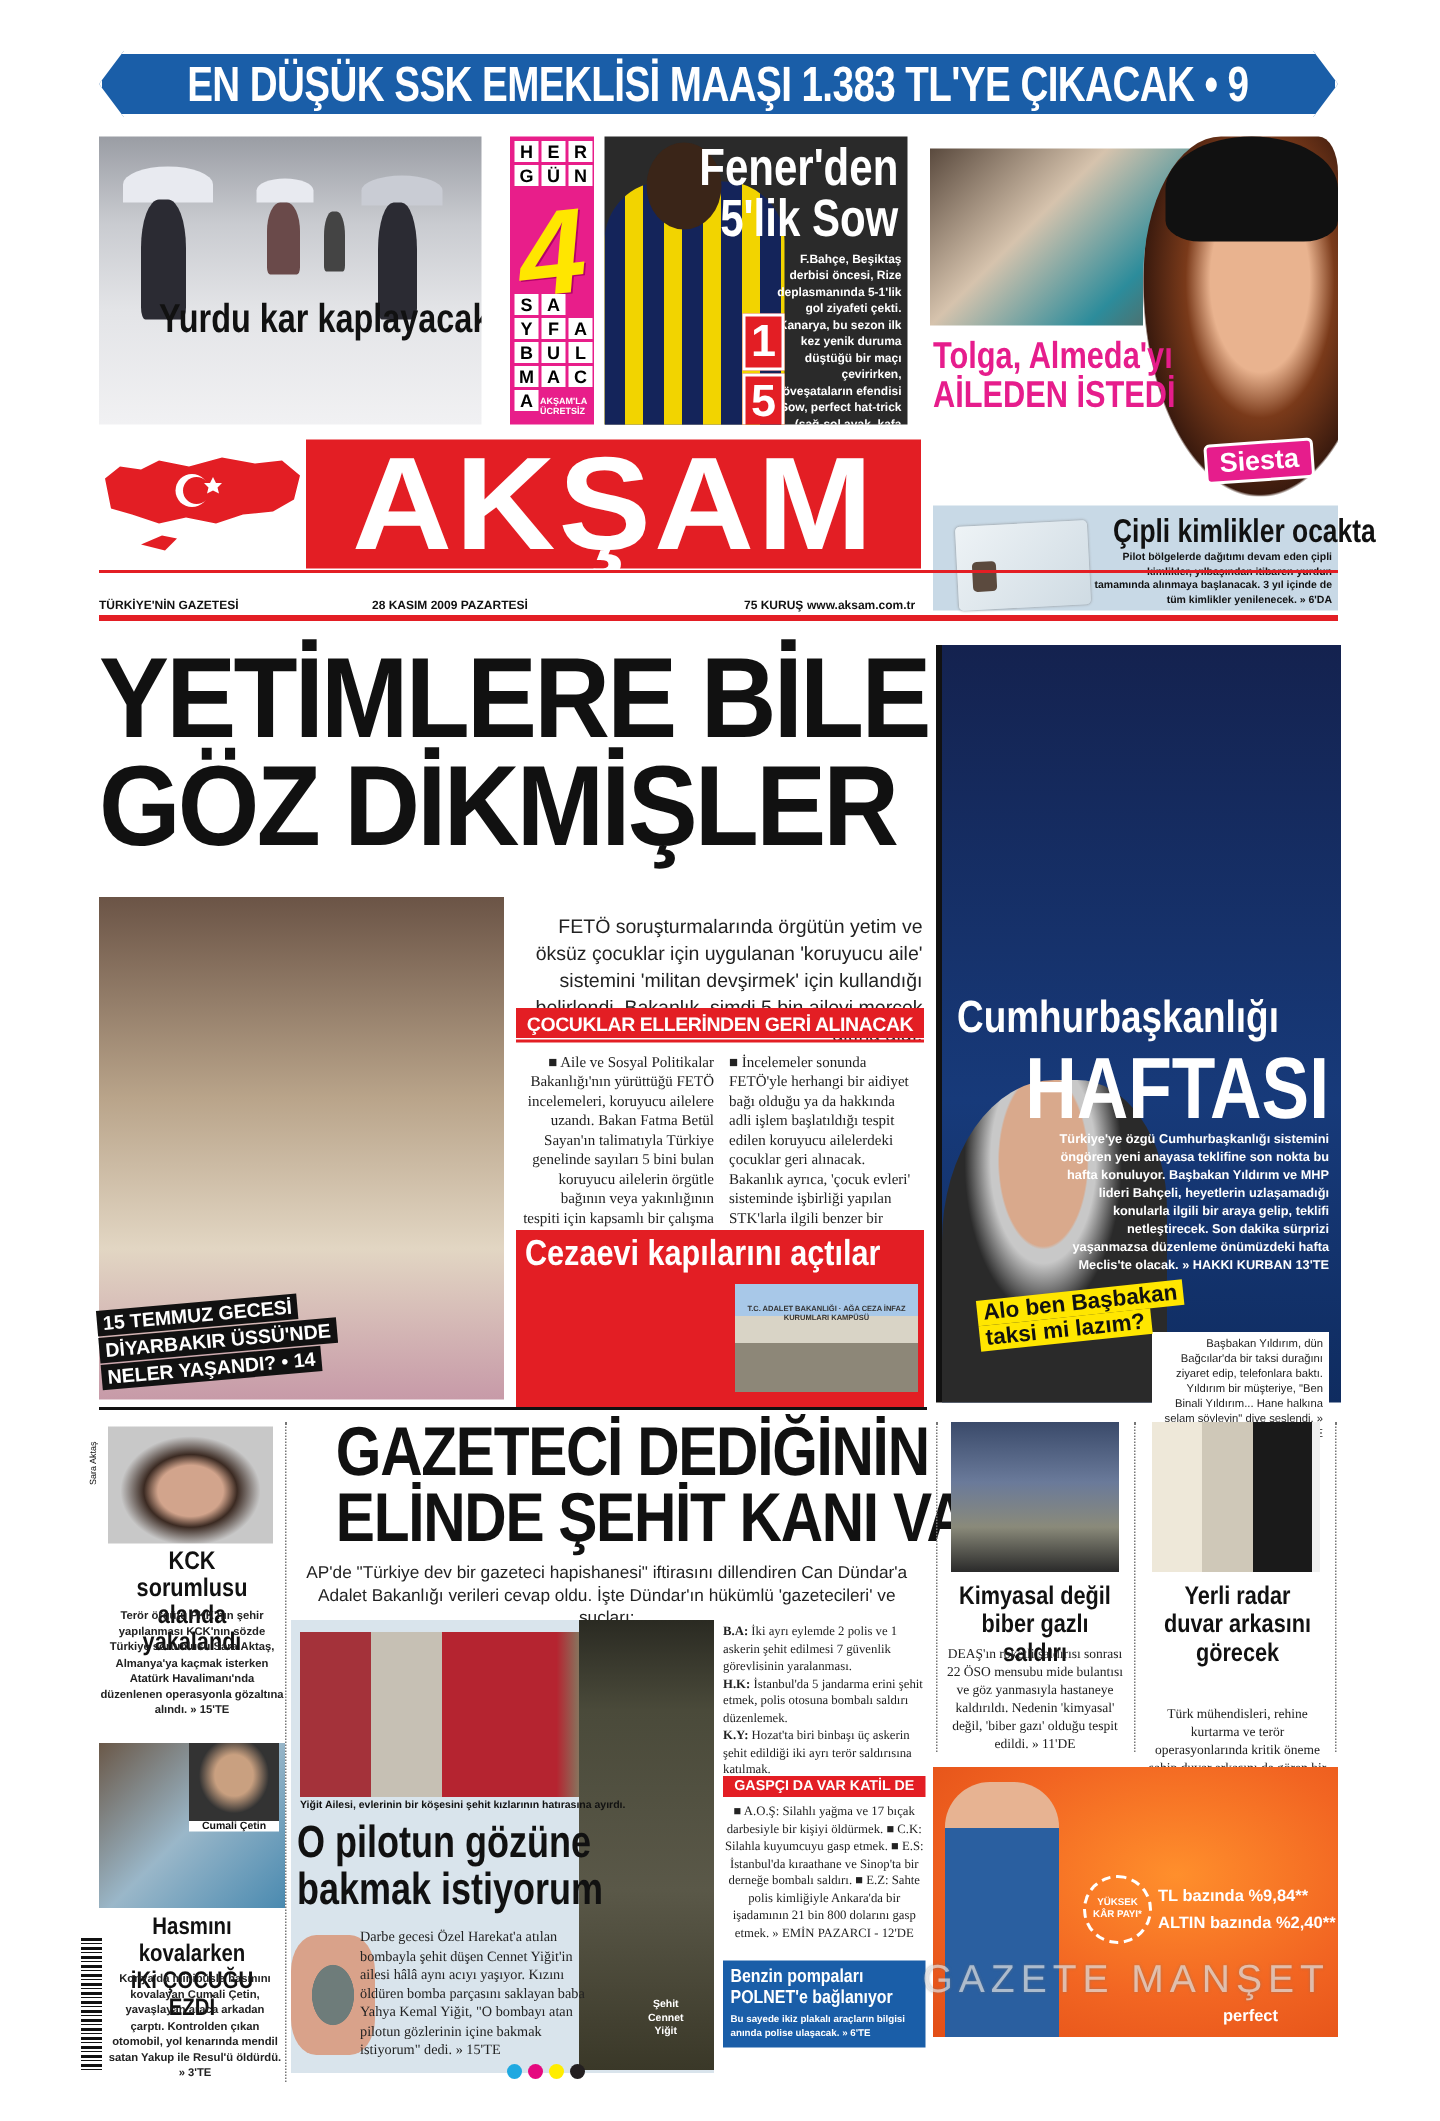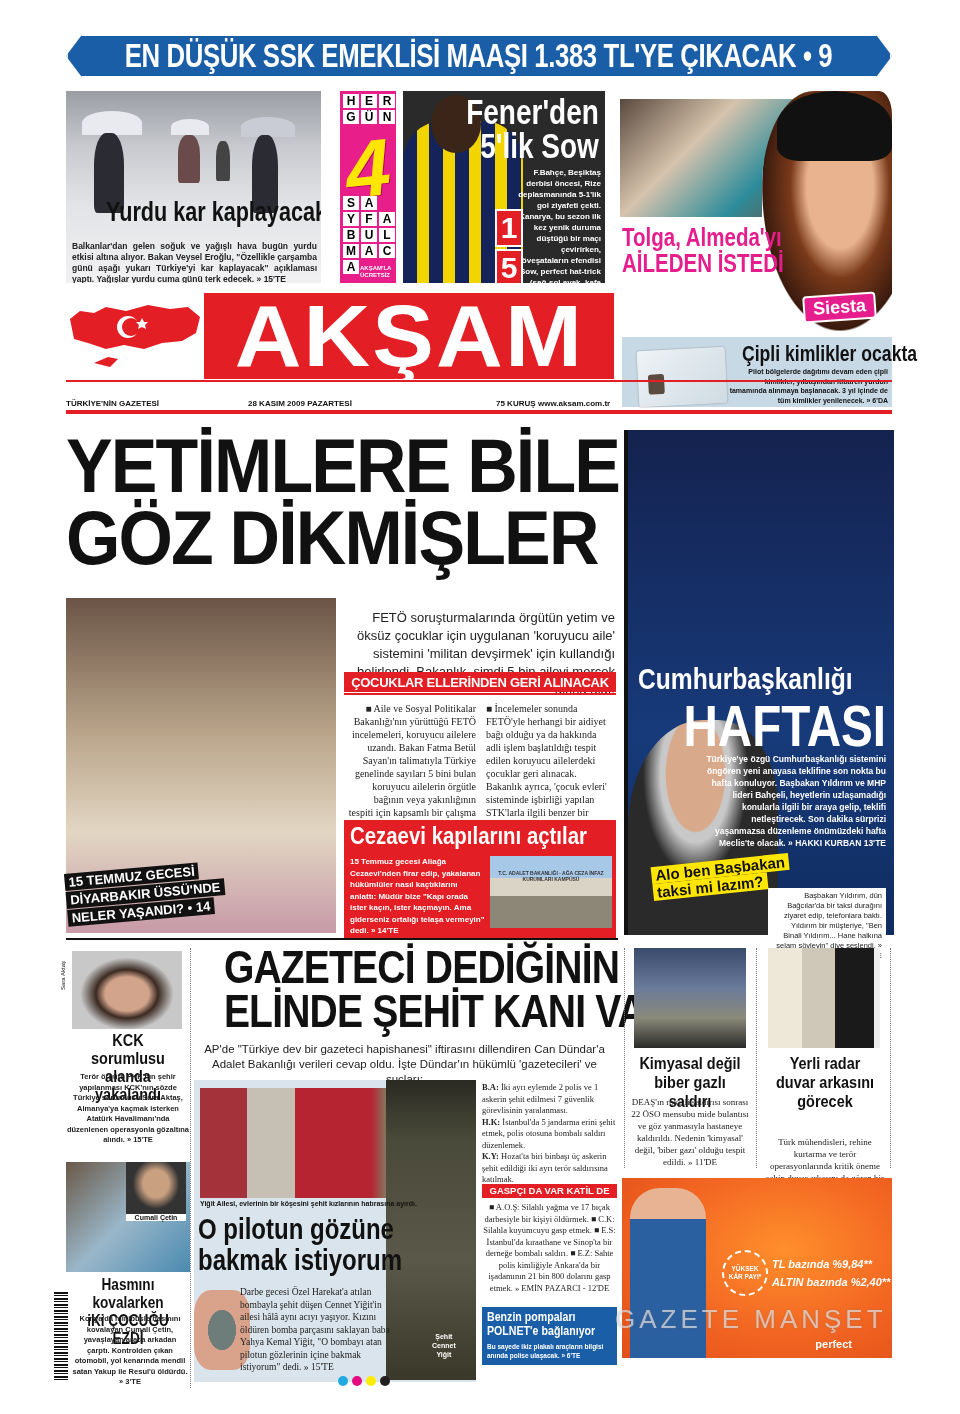--- a/index.html
+++ b/index.html
@@ -104,42 +104,41 @@
 .dot{width:10px;height:10px;border-radius:50%}
 .vdiv{width:1px;border-left:1px dotted #777}
 #kimyasal-pic{left:634px;top:948px;width:112px;height:100px;background:linear-gradient(180deg,#3a4a6a 0,#6a7a9a 40%,#8a8a7a 70%,#2a2a2a)}
 #radar-pic{left:768px;top:948px;width:112px;height:100px;background:linear-gradient(90deg,#eee8d9 0 30%,#cfc8b8 30% 60%,#1a1a1a 60% 95%,#eee 95%)}
 #ad{left:622px;top:1178px;width:270px;height:180px;background:radial-gradient(ellipse at 60% 40%,#ff8f2c 0,#f26522 55%,#e24e17 100%)}
 #ad .bubble{position:absolute;left:88px;top:10px;width:178px;height:46px;background:#fff;border-radius:8px}
 #ad .bubble .t1{position:absolute;left:14px;top:4px;color:#e0501e;font-size:13px;font-weight:700;font-style:italic}
 #ad .bubble .t2{position:absolute;left:14px;top:20px;color:#e0501e;font-size:17px;font-weight:700}
 #ad .man{position:absolute;left:8px;top:10px;width:76px;height:170px;background:linear-gradient(180deg,#e7b392 0 18%,#2a5fa0 18%);border-radius:30px 30px 0 0}
 #ad .badge{position:absolute;left:100px;top:72px;width:46px;height:46px;border-radius:50%;border:2px dashed #fff;color:#fff;font-size:6.5px;font-weight:900;display:flex;align-items:center;justify-content:center;text-align:center;line-height:8px}
-#ad .rate{position:absolute;left:150px;color:#fff;font-size:11px;font-weight:700;font-style:italic}
+#ad .rate{position:absolute;left:150px;color:#fff;font-size:11px;font-weight:700;}
 #ad .fine{position:absolute;left:90px;top:126px;width:170px;color:#fff;font-size:4px;line-height:5px}
 #ad .brand{position:absolute;right:40px;top:160px;color:#fff;font-size:11px;font-weight:700}
 #watermark{left:615px;top:1304px;width:280px;font-size:26px;letter-spacing:4px;color:rgba(255,255,255,0.55);text-shadow:0 0 2px rgba(120,120,120,0.6);font-weight:400}
 </style>
 </head>
 <body>
 
 <div class="abs" id="top-banner">
   <span>EN DÜŞÜK SSK EMEKLİSİ MAAŞI 1.383 TL'YE ÇIKACAK • 9</span>
 </div>
 
 <div class="abs photo" id="snow">
   <div class="umb" style="left:16px;top:20px;width:60px;height:24px"></div>
   <div class="figure" style="left:28px;top:42px;width:30px;height:80px"></div>
   <div class="umb" style="left:105px;top:28px;width:38px;height:16px"></div>
   <div class="figure" style="left:112px;top:44px;width:22px;height:48px;background:#6a4a4a"></div>
   <div class="umb" style="left:175px;top:26px;width:54px;height:20px;background:#c9ccd4"></div>
   <div class="figure" style="left:186px;top:44px;width:26px;height:78px"></div>
   <div class="figure" style="left:150px;top:50px;width:14px;height:40px;background:#444"></div>
   <div class="hl">Yurdu kar kaplayacak</div>
-  <div class="body">Balkanlar'dan gelen soğuk ve yağışlı hava bugün yurdu etkisi altına alıyor. Bakan Veysel Eroğlu, "Özellikle çarşamba günü aşağı yukarı Türkiye'yi kar kaplayacak" açıklaması yaptı. Yağışlar yurdu cuma günü terk edecek. » 15'TE</div>
 </div>
 
 <div class="abs" id="puzzle">
   <div class="pz-grid" style="top:3px">
     <div>H</div>
     <div>E</div>
     <div>R</div>
     <div>G</div>
     <div>Ü</div>
     <div>N</div>
@@ -220,21 +219,20 @@
   <div>GÖZ DİKMİŞLER</div>
 </div>
 <div class="abs" id="main-lede">FETÖ soruşturmalarında örgütün yetim ve öksüz çocuklar için uygulanan 'koruyucu aile' sistemini 'militan devşirmek' için kullandığı belirlendi. Bakanlık, şimdi 5 bin aileyi mercek altına aldı.</div>
 <div class="abs" id="cocuklar">ÇOCUKLAR ELLERİNDEN GERİ ALINACAK</div>
 <div class="abs" id="cocuklar-rule"></div>
 <div class="abs col-text serif" style="left:348px;top:702px;width:128px;text-align:right">■ Aile ve Sosyal Politikalar Bakanlığı'nın yürüttüğü FETÖ incelemeleri, koruyucu ailelere uzandı. Bakan Fatma Betül Sayan'ın talimatıyla Türkiye genelinde sayıları 5 bini bulan koruyucu ailelerin örgütle bağının veya yakınlığının tespiti için kapsamlı bir çalışma başlatıldı.</div>
 <div class="abs col-text serif" style="left:486px;top:702px;width:128px">■ İncelemeler sonunda FETÖ'yle herhangi bir aidiyet bağı olduğu ya da hakkında adli işlem başlatıldığı tespit edilen koruyucu ailelerdeki çocuklar geri alınacak. Bakanlık ayrıca, 'çocuk evleri' sisteminde işbirliği yapılan STK'larla ilgili benzer bir soruşturma da yürütüyor. » 14'TE</div>
 
 <div class="abs" id="cezaevi">
   <div class="hl">Cezaevi kapılarını açtılar</div>
-  <div class="body">15 Temmuz gecesi Aliağa Cezaevi'nden firar edip, yakalanan hükümlüler nasıl kaçtıklarını anlattı: Müdür bize "Kapı orada ister kaçın, ister kaçmayın. Ama giderseniz ortalığı telaşa vermeyin" dedi. » 14'TE</div>
   <div class="pic">
     <div style="position:absolute;left:0;top:14px;width:100%;font-size:5px;font-weight:700;text-align:center;color:#333">T.C. ADALET BAKANLIĞI · AĞA CEZA İNFAZ KURUMLARI KAMPÜSÜ</div>
   </div>
 </div>
 
 <div class="abs" id="diyarbakir">
   <span>15 TEMMUZ GECESİ</span><br>
   <span>DİYARBAKIR ÜSSÜ'NDE</span><br>
   <span>NELER YAŞANDI? • 14</span>
 </div>

